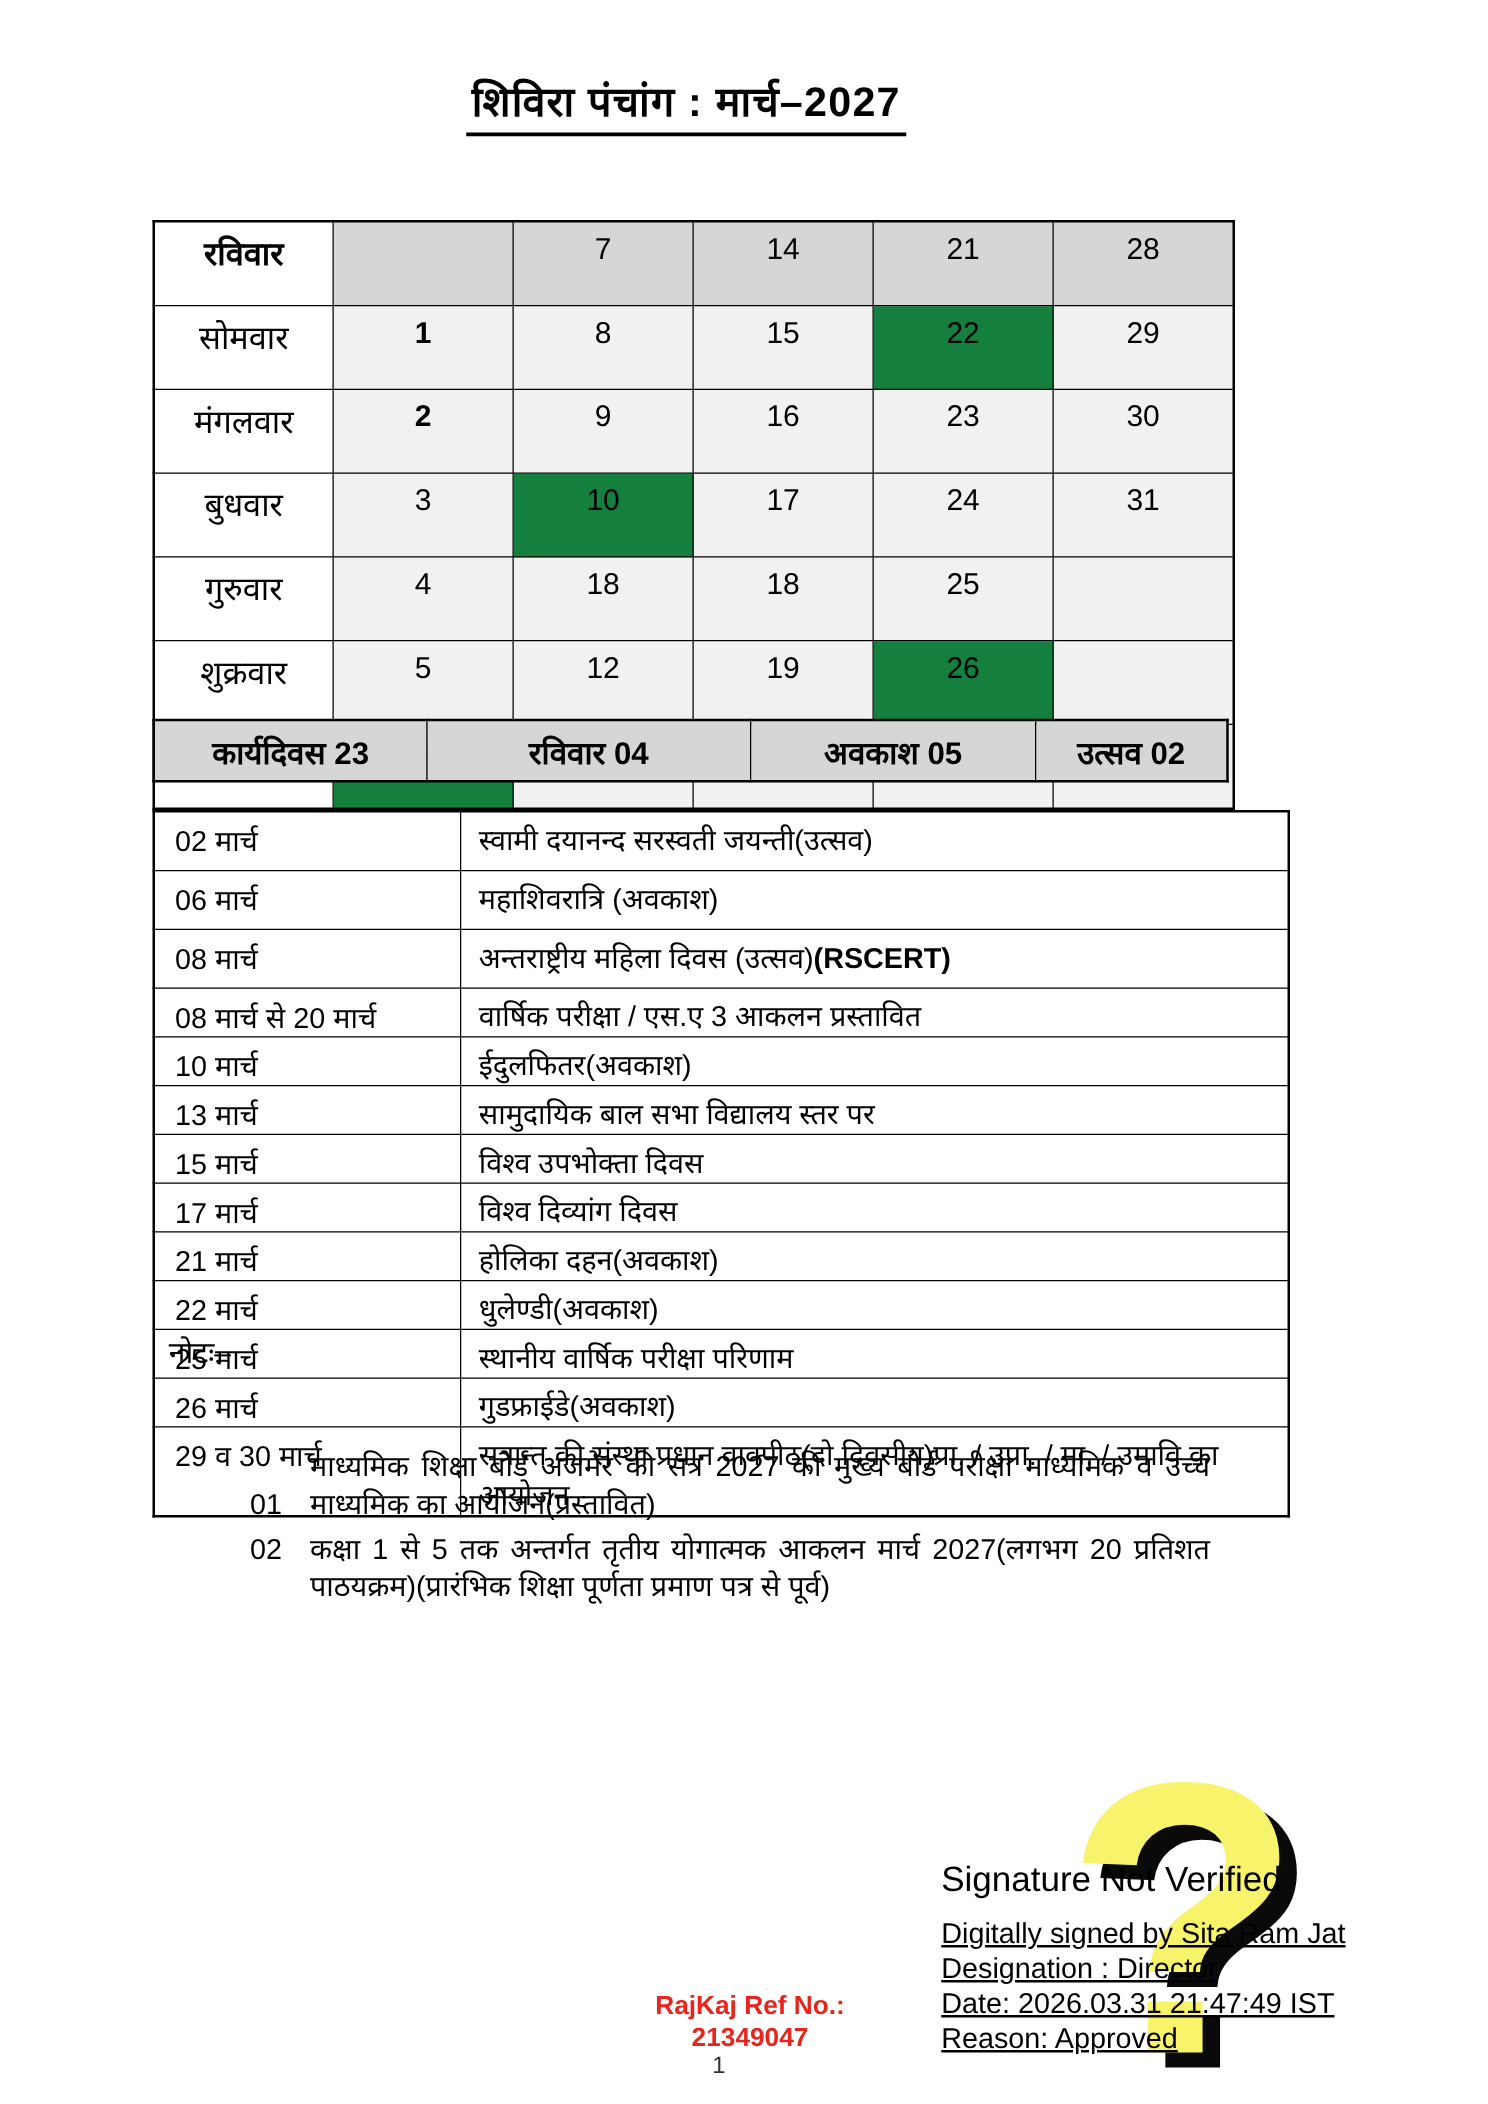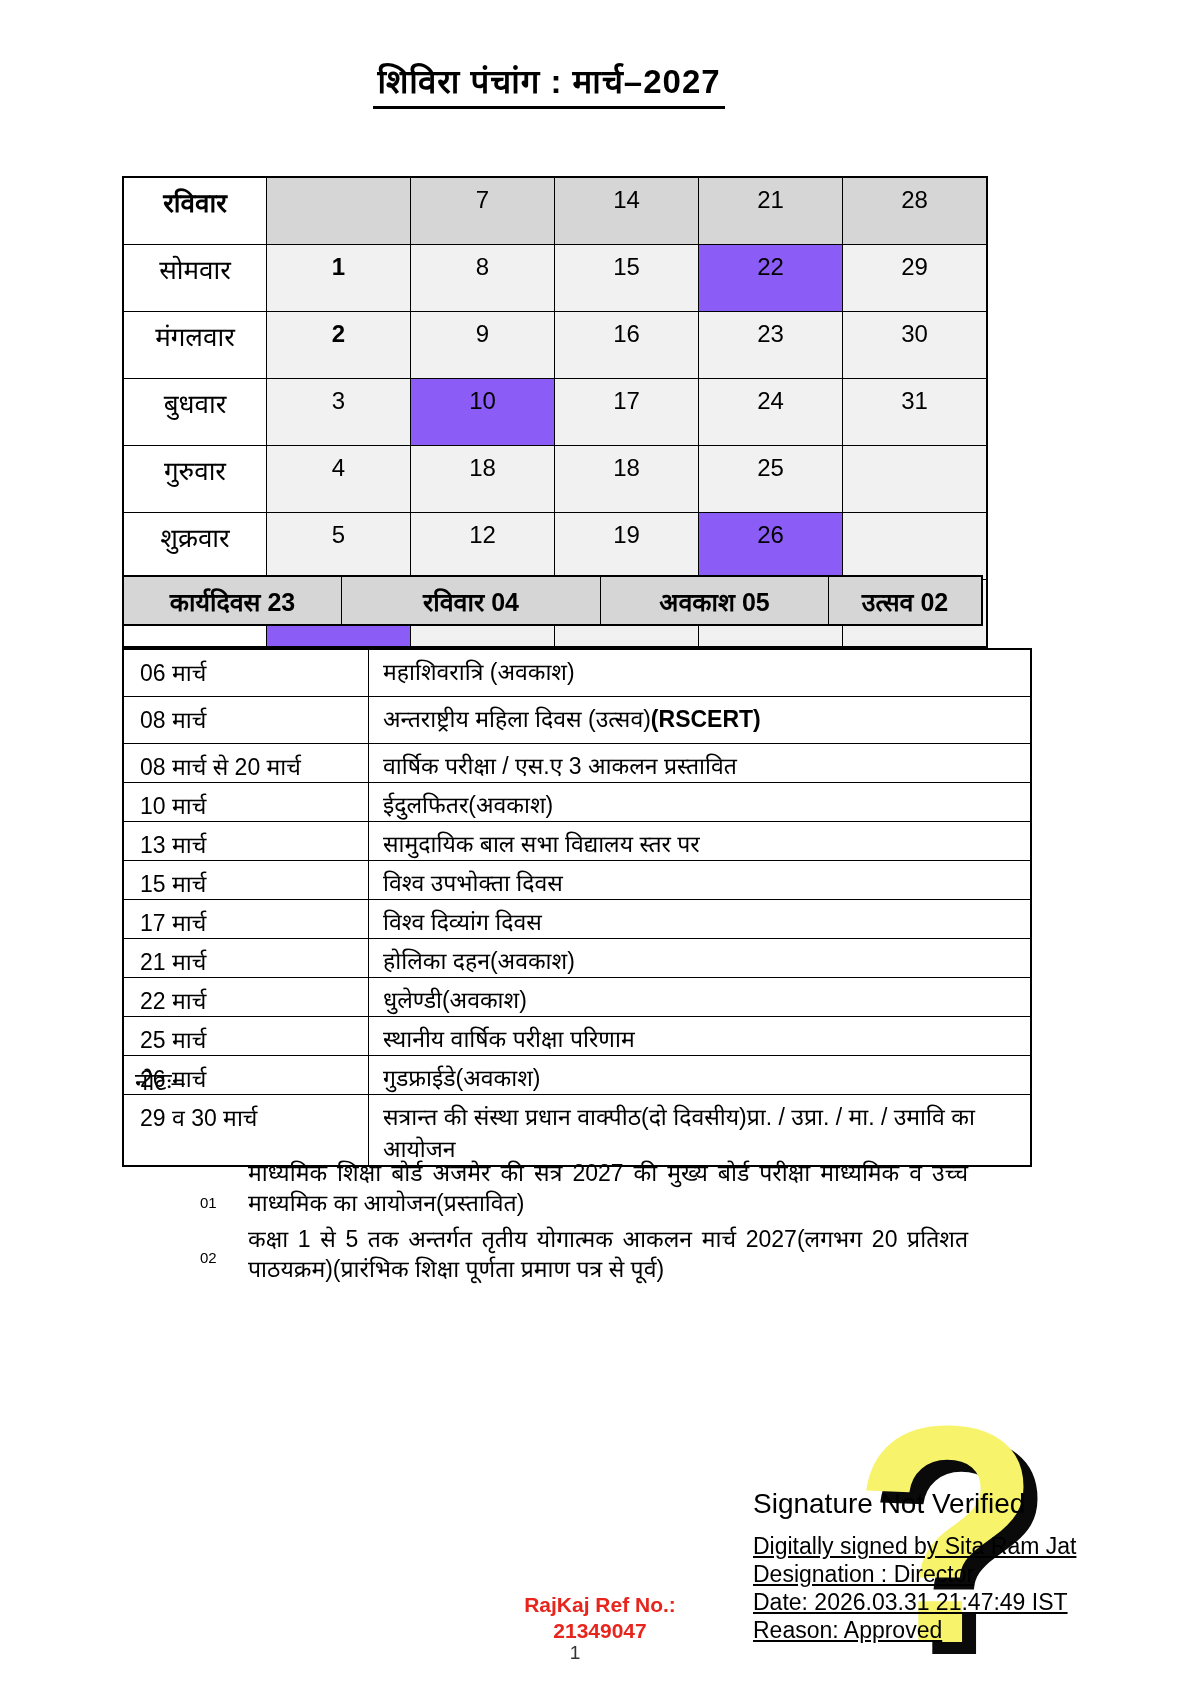--- a/index.html
+++ b/index.html
@@ -27,21 +27,21 @@
   .cal .day{
     width:140px;background:#fff;text-align:center;
     font-size:26px;padding-top:6px;
   }
   .cal .day.hdr{font-weight:bold;}
   .cal .dc{
     width:141px;background:#f1f1f1;text-align:center;
     font-size:24px;padding-top:8px;
   }
   .cal .sun{background:#d6d6d6;}
-  .cal .dark{background:#8b5cf6;}
+  .cal .dark{background:#15803d;}
   .cal .b{font-weight:bold;}
   
   .sum{
     position:absolute;top:575px;left:122px;width:846px;
     border:2px solid #000;
   }
   .sum td{
     border:1.5px solid #000;height:45px;background:#d6d6d6;
     text-align:center;vertical-align:middle;
     font-size:25px;font-weight:bold;
@@ -55,21 +55,21 @@
   .ev .d{width:224px;padding:6px 4px 0 16px;}
   .ev .t{width:639px;padding:6px 8px 0 14px;line-height:32px;}
   .ev tr.h40 td{height:40px;}
   .ev tr.h32 td{height:32px;}
   .ev tr.h64 td{height:64px;}
   .ev .bold{font-weight:bold;}
   
   .note-head{position:absolute;top:1064px;left:135px;font-size:24px;}
   .notes{position:absolute;top:1158px;left:200px;width:768px;}
   .note{display:grid;grid-template-columns:48px 1fr;margin-bottom:6px;}
-  .note .num{font-size:15px;line-height:30px;margin-top:19px;}
+  .note .num{font-size:23px;line-height:30px;}
   .note.num-bottom .num{align-self:end;}
   .note.num-top .num{align-self:start;}
   .note .txt{font-size:23px;line-height:30px;}
   .note .l1{text-align:justify;text-align-last:justify;}
   .note .l2{text-align:left;}
   
   .qmark{
     position:absolute;top:1380px;left:852px;z-index:1;
     font-size:310px;line-height:1;font-weight:bold;
     color:#f7f46c;text-shadow:14px 12px 0 #0a0a0a;
@@ -164,20 +164,24 @@
       <td style="width:215px">कार्यदिवस 23</td>
       <td style="width:256px">रविवार 04</td>
       <td style="width:225px">अवकाश 05</td>
       <td style="width:150px">उत्सव 02</td>
     </tr>
   </tbody>
     </table>
 
   <table class="ev">
     <tbody>
+        <tr class="h40">
+      <td class="d">02 मार्च</td>
+      <td class="t"><span>स्वामी दयानन्द सरस्वती जयन्ती(उत्सव)</span></td>
+    </tr>
     <tr class="h40">
       <td class="d">06 मार्च</td>
       <td class="t"><span>महाशिवरात्रि (अवकाश)</span></td>
     </tr>
     <tr class="h40">
       <td class="d">08 मार्च</td>
       <td class="t"><span>अन्तराष्ट्रीय  महिला दिवस (उत्सव)</span><span class="bold">(RSCERT)</span></td>
     </tr>
     <tr class="h32">
       <td class="d">08 मार्च  से 20 मार्च</td>

